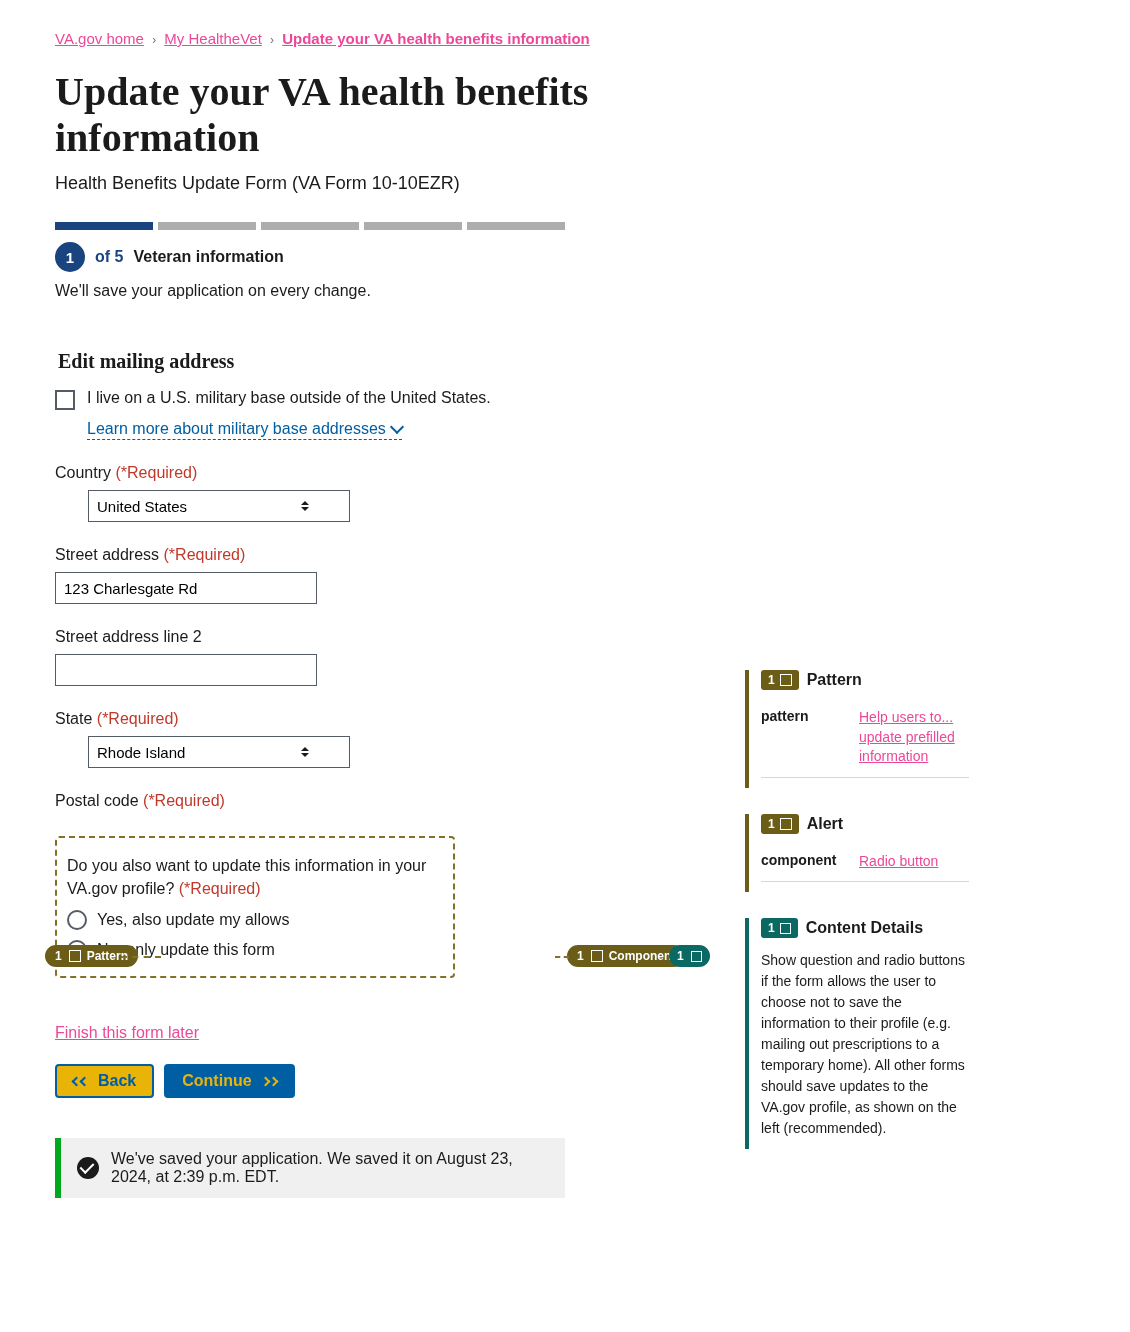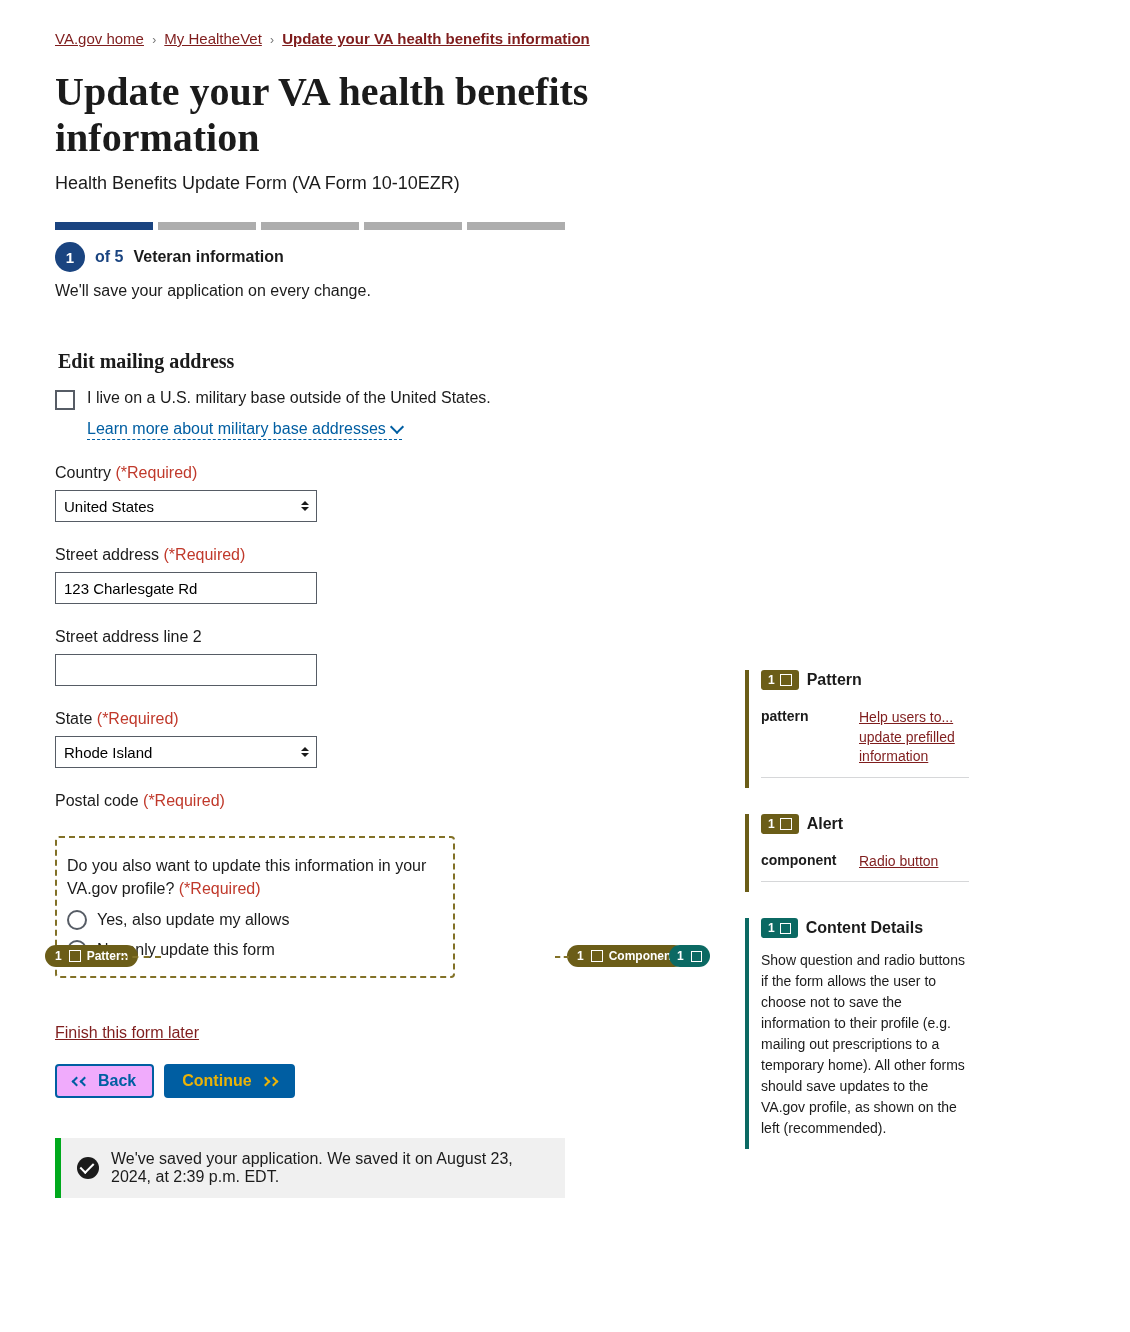--- a/index.html
+++ b/index.html
@@ -4,21 +4,21 @@
 <style>
 * { box-sizing: border-box; margin: 0; padding: 0; }
 body {
   font-family: -apple-system, BlinkMacSystemFont, "Segoe UI", Helvetica, Arial, sans-serif;
   color: #1b1b1b;
   background: #fff;
   padding: 30px 10px 60px;
 }
 .page { max-width: 1020px; margin: 0 auto; position: relative; }
 .main-col { width: 590px; }
-a { color: #7f1d1d; }
+a { color: #ec4899; }
 .breadcrumbs { font-size: 15px; margin-bottom: 22px; }
 .breadcrumbs a { text-decoration: underline; }
 .breadcrumbs .current { font-weight: 700; text-decoration: underline; }
 .crumb-sep { margin: 0 4px; color: #757575; font-size: 12px; }
 h1 {
   font-family: Georgia, "Times New Roman", serif;
   font-size: 40px; font-weight: 700; line-height: 1.15;
   margin-bottom: 12px; color:#1b1b1b;
 }
 .subtitle { font-size: 18px; color: #1b1b1b; margin-bottom: 28px; }
@@ -55,21 +55,21 @@
   transform: rotate(45deg); margin-top: -4px;
 }
 .field { margin-top: 24px; }
 .field-label { font-size: 16px; margin-bottom: 8px; }
 .req { color: #c0392b; }
 .input, .select {
   width: 262px; height: 32px; border: 1px solid #565c65; background: #fff;
   padding: 0 8px; font-size: 15px;
 }
 .select-wrap { position: relative; width: 262px; }
-.select { width: 100%; padding-right: 28px; }
+.select { width: 100%; padding-right: 28px; margin-left: 33px; }
 .select-caret {
   position: absolute; right: 8px; top: 50%; transform: translateY(-50%);
   display:flex; flex-direction:column; gap:2px;
 }
 .caret-up, .caret-down { width:0; height:0; border-left:4px solid transparent; border-right:4px solid transparent; }
 .caret-up { border-bottom:4px solid #1b1b1b; }
 .caret-down { border-top:4px solid #1b1b1b; }
 .radio-question-box {
   margin-top: 26px; padding: 16px 10px;
   border: 2px dashed #827127; border-radius: 4px;
@@ -79,21 +79,21 @@
 .radio-item { display:flex; align-items:center; gap:10px; margin-top: 10px; }
 .radio-circle { width:20px; height:20px; border:2px solid #565c65; border-radius:50%; background:#fff; }
 .radio-label { font-size: 16px; }
 .finish-link { display:inline-block; margin-top: 46px; font-size: 16px; text-decoration: underline; }
 .button-row { display:flex; gap:10px; margin-top: 22px; }
 .btn {
   display:inline-flex; align-items:center; gap:10px;
   height: 34px; padding: 0 16px; font-size: 16px; font-weight:700;
   border-radius: 4px; cursor:pointer;
 }
-.btn-secondary { border: 2px solid #005ea2; color:#005ea2; background:#f0abfc; }
+.btn-secondary { border: 2px solid #005ea2; color:#005ea2; background:#eab308; }
 .btn-primary { border:2px solid #005ea2; background:#005ea2; color:#eab308; }
 .dbl-chev { display:inline-flex; gap:1px; }
 .chv { width:7px; height:7px; border-top:2px solid currentColor; border-right:2px solid currentColor; }
 .chv.left { transform: rotate(-135deg); }
 .chv.right { transform: rotate(45deg); }
 .save-banner {
   display:flex; align-items:center; gap:12px;
   margin-top: 40px; background:#f0f0f0; border-left: 6px solid #00a91c;
   padding: 12px 16px; width: 510px;
 }

